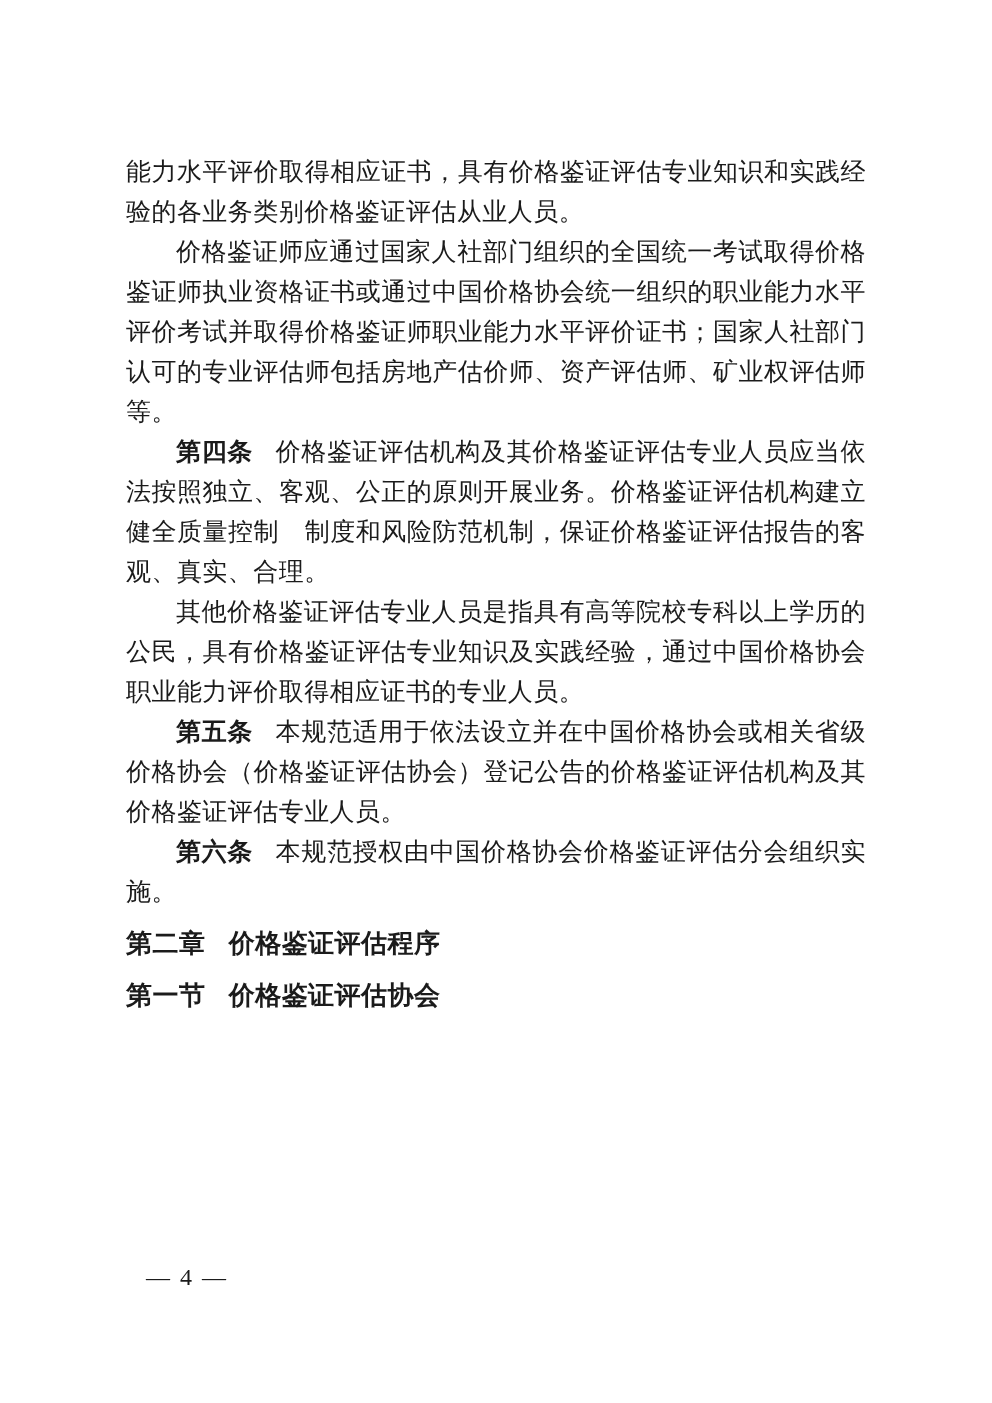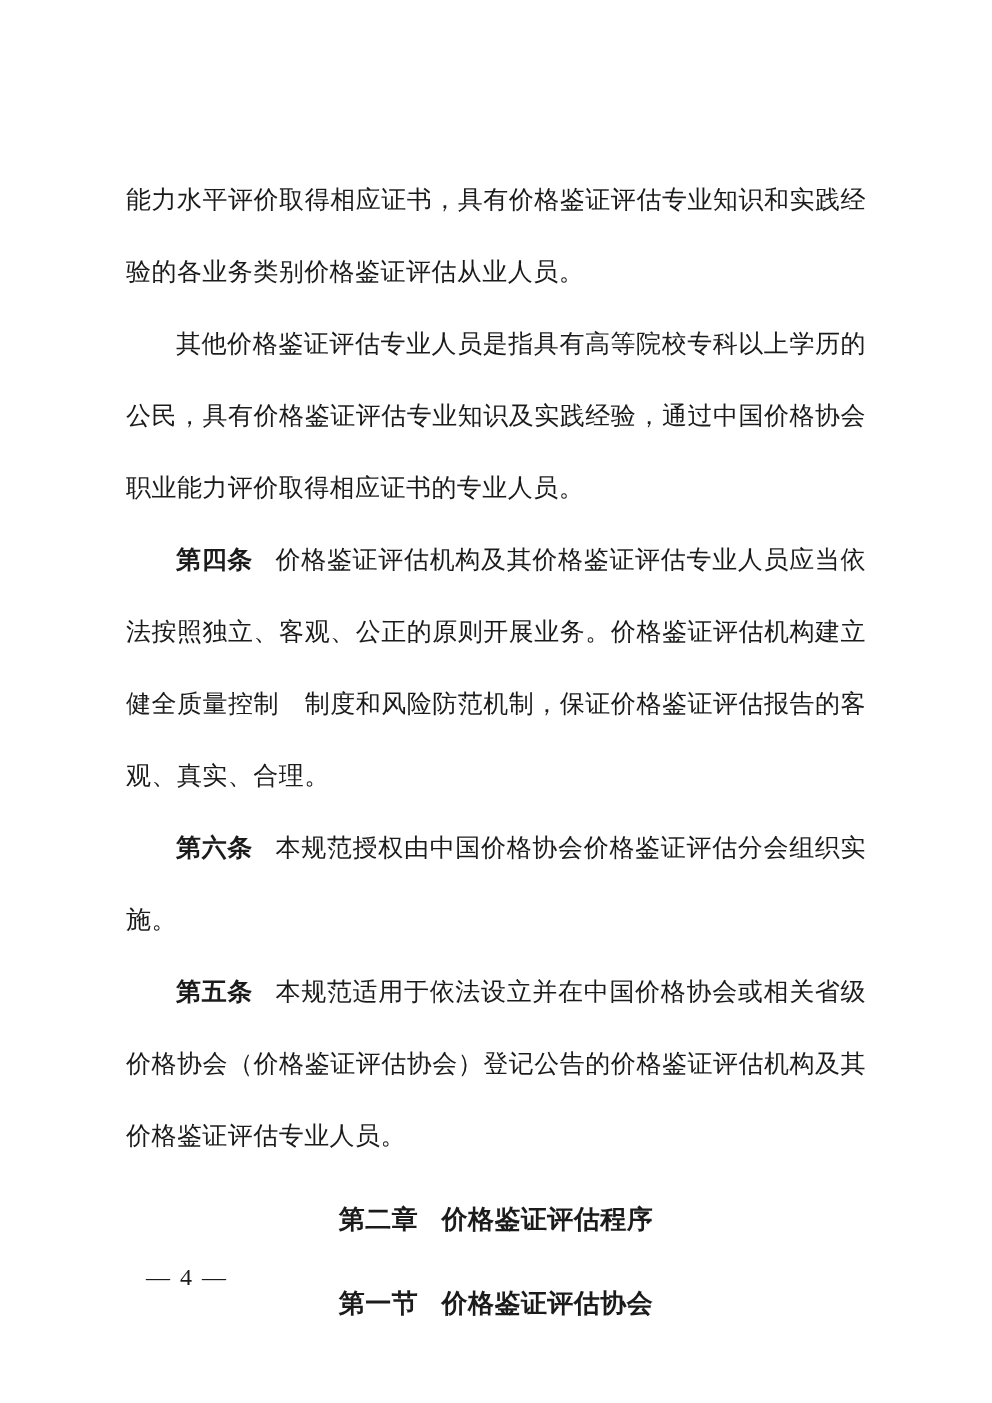--- a/index.html
+++ b/index.html
@@ -12,41 +12,41 @@
     width: 992px;
     height: 1403px;
     background: #ffffff;
     font-family: "Liberation Serif", "DejaVu Serif", serif;
     color: #1b1b1b;
     overflow: hidden;
   }
   .text-block {
     position: absolute;
     left: 126px;
-    top: 164px;
+    top: 152px;
     width: 740px;
     font-size: 25px;
-    line-height: 72px;
+    line-height: 40px;
     letter-spacing: 0.45px;
     text-align: justify;
     text-justify: inter-character;
   }
   .text-block p {
     margin: 0;
     padding: 0;
   }
   p.indent {
     text-indent: 2em;
   }
   .article-label {
     font-weight: 700;
     margin-right: 0.9em;
   }
   .heading {
-    text-align: center;
+    text-align: left;
     text-indent: 0;
     font-weight: 700;
     font-size: 26px;
     margin-top: 12px !important;
   }
   .heading .heading-label {
     margin-right: 0.9em;
   }
   .after-heading {
     margin-top: 10px !important;
@@ -62,28 +62,29 @@
 </style>
 </head>
 <body>
 
 <div class="page">
 
   <div class="text-block">
 
     <p><span>能力水平评价取得相应证书，具有价格鉴证评估专业知识和实践经验的各业务类别价格鉴证评估从业人员。</span></p>
 
+    <p class="indent"><span>价格鉴证师应通过国家人社部门组织的全国统一考试取得价格鉴证师执业资格证书或通过中国价格协会统一组织的职业能力水平评价考试并取得价格鉴证师职业能力水平评价证书；国家人社部门认可的专业评估师包括房地产估价师、资产评估师、矿业权评估师等。</span></p>
+
+    <p class="indent"><span class="article-label">第四条</span><span>价格鉴证评估机构及其价格鉴证评估专业人员应当依法按照独立、客观、公正的原则开展业务。价格鉴证评估机构建立健全质量控制　制度和风险防范机制，保证价格鉴证评估报告的客观、真实、合理。</span></p>
 
     <p class="indent"><span>其他价格鉴证评估专业人员是指具有高等院校专科以上学历的公民，具有价格鉴证评估专业知识及实践经验，通过中国价格协会职业能力评价取得相应证书的专业人员。</span></p>
 
-    <p class="indent"><span class="article-label">第四条</span><span>价格鉴证评估机构及其价格鉴证评估专业人员应当依法按照独立、客观、公正的原则开展业务。价格鉴证评估机构建立健全质量控制　制度和风险防范机制，保证价格鉴证评估报告的客观、真实、合理。</span></p>
+    <p class="indent"><span class="article-label">第五条</span><span>本规范适用于依法设立并在中国价格协会或相关省级价格协会（价格鉴证评估协会）登记公告的价格鉴证评估机构及其价格鉴证评估专业人员。</span></p>
 
     <p class="indent"><span class="article-label">第六条</span><span>本规范授权由中国价格协会价格鉴证评估分会组织实施。</span></p>
-
-    <p class="indent"><span class="article-label">第五条</span><span>本规范适用于依法设立并在中国价格协会或相关省级价格协会（价格鉴证评估协会）登记公告的价格鉴证评估机构及其价格鉴证评估专业人员。</span></p>
 
     <p class="heading"><span class="heading-label">第二章</span><span>价格鉴证评估程序</span></p>
 
     <p class="heading"><span class="heading-label">第一节</span><span>价格鉴证评估协会</span></p>
 
 
   </div>
 
   <div class="footer-page-number">— 4 —</div>
 

